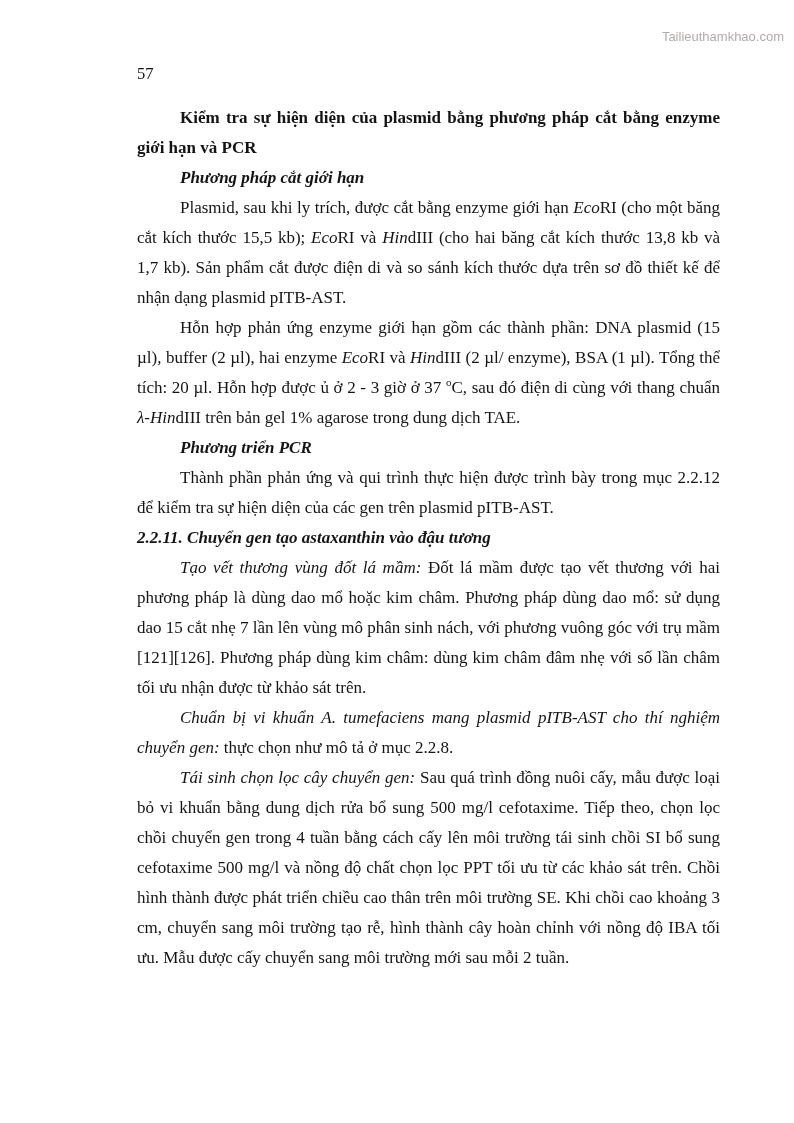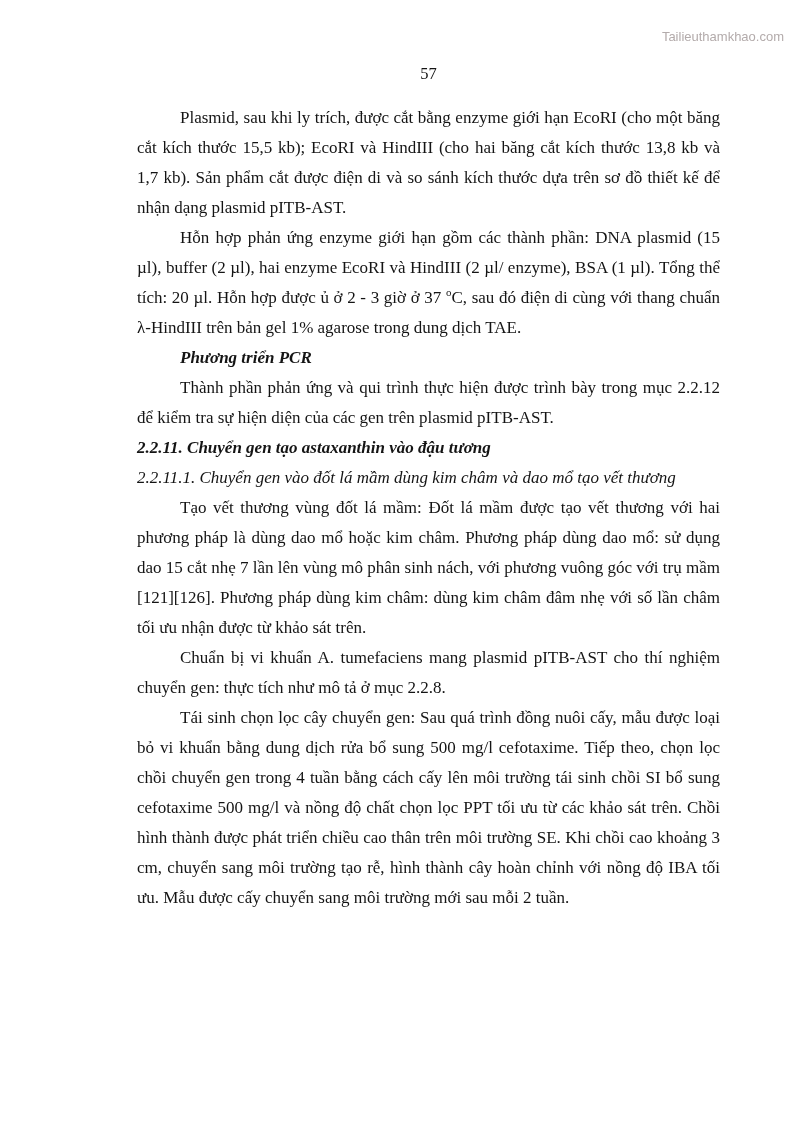--- a/index.html
+++ b/index.html
@@ -21,53 +21,54 @@
   }
   .watermark {
     position: absolute;
     top: 8px;
     right: 10px;
     font-family: "Liberation Sans", "DejaVu Sans", sans-serif;
     font-size: 13px;
     color: #b3abab;
   }
   .page-number {
-    text-align: center;
+    text-align: left;
     font-size: 16.5px;
     line-height: 22px;
     margin-bottom: 18px;
   }
   .doc-body p {
     margin: 0;
     font-size: 17px;
     line-height: 30px;
     text-align: justify;
   }
   p.indent { text-indent: 43px; }
   p.bold { font-weight: bold; }
   p.italic { font-style: italic; }
   p.bolditalic { font-weight: bold; font-style: italic; }
   p.gap-top { margin-top: 10px; }
-  .it { }
+  .it { font-style: italic; }
   .doc-body sup {
     font-size: 11px;
     line-height: 0;
     vertical-align: super;
   }
 </style>
 </head>
 <body>
 
 <div class="page">
   <div class="watermark">Tailieuthamkhao.com</div>
   <div class="page-number">57</div>
   <div class="doc-body">
+      <p class="bold indent"><span>Kiểm tra sự hiện diện của plasmid bằng phương pháp cắt bằng enzyme giới hạn và PCR</span></p>
+      <p class="bolditalic indent"><span>Phương pháp cắt giới hạn</span></p>
       <p class="indent"><span>Plasmid, sau khi ly trích, được cắt bằng enzyme giới hạn </span><span class="it">Eco</span><span>RI (cho một băng cắt kích thước 15,5 kb); </span><span class="it">Eco</span><span>RI và </span><span class="it">Hin</span><span>dIII (cho hai băng cắt kích thước 13,8 kb và 1,7 kb). Sản phẩm cắt được điện di và so sánh kích thước dựa trên sơ đồ thiết kế để nhận dạng plasmid pITB-AST.</span></p>
       <p class="indent"><span>Hỗn hợp phản ứng enzyme giới hạn gồm các thành phần: DNA plasmid (15 µl), buffer (2 µl), hai enzyme </span><span class="it">Eco</span><span>RI và </span><span class="it">Hin</span><span>dIII (2 µl/ enzyme), BSA (1 µl). Tổng thể tích: 20 µl. Hỗn hợp được ủ ở 2 - 3 giờ ở 37 </span><sup>o</sup><span>C, sau đó điện di cùng với thang chuẩn </span><span class="it">λ-Hin</span><span>dIII trên bản gel 1% agarose trong dung dịch TAE.</span></p>
       <p class="bolditalic indent"><span>Phương triển PCR</span></p>
       <p class="indent"><span>Thành phần phản ứng và qui trình thực hiện được trình bày trong mục 2.2.12 để kiểm tra sự hiện diện của các gen trên plasmid pITB-AST.</span></p>
       <p class="bolditalic"><span>2.2.11. Chuyển gen tạo astaxanthin vào đậu tương</span></p>
-      <p class="italic"><span>2.2.11.1. Chuyển gen vào đốt lá mầm dùng kim châm và dao mổ tạo vết thương</span></p>
       <p class="indent"><span class="it">Tạo vết thương vùng đốt lá mầm: </span><span>Đốt lá mầm được tạo vết thương với hai phương pháp là dùng dao mổ hoặc kim châm. Phương pháp dùng dao mổ: sử dụng dao 15 cắt nhẹ 7 lần lên vùng mô phân sinh nách, với phương vuông góc với trụ mầm [121][126]. Phương pháp dùng kim châm: dùng kim châm đâm nhẹ với số lần châm tối ưu nhận được từ khảo sát trên.</span></p>
-      <p class="indent"><span class="it">Chuẩn bị vi khuẩn A. tumefaciens mang plasmid pITB-AST cho thí nghiệm chuyển gen: </span><span>thực tích như mô tả ở mục 2.2.8.</span></p>
+      <p class="indent"><span class="it">Chuẩn bị vi khuẩn A. tumefaciens mang plasmid pITB-AST cho thí nghiệm chuyển gen: </span><span>thực chọn như mô tả ở mục 2.2.8.</span></p>
       <p class="indent"><span class="it">Tái sinh chọn lọc cây chuyển gen: </span><span>Sau quá trình đồng nuôi cấy, mẫu được loại bỏ vi khuẩn bằng dung dịch rửa bổ sung 500 mg/l cefotaxime. Tiếp theo, chọn lọc chồi chuyển gen trong 4 tuần bằng cách cấy lên môi trường tái sinh chồi SI bổ sung cefotaxime 500 mg/l và nồng độ chất chọn lọc PPT tối ưu từ các khảo sát trên. Chồi hình thành được phát triển chiều cao thân trên môi trường SE. Khi chồi cao khoảng 3 cm, chuyển sang môi trường tạo rễ, hình thành cây hoàn chỉnh với nồng độ IBA tối ưu. Mẫu được cấy chuyển sang môi trường mới sau mỗi 2 tuần.</span></p>
     </div>
 </div>
 
 </body></html>

